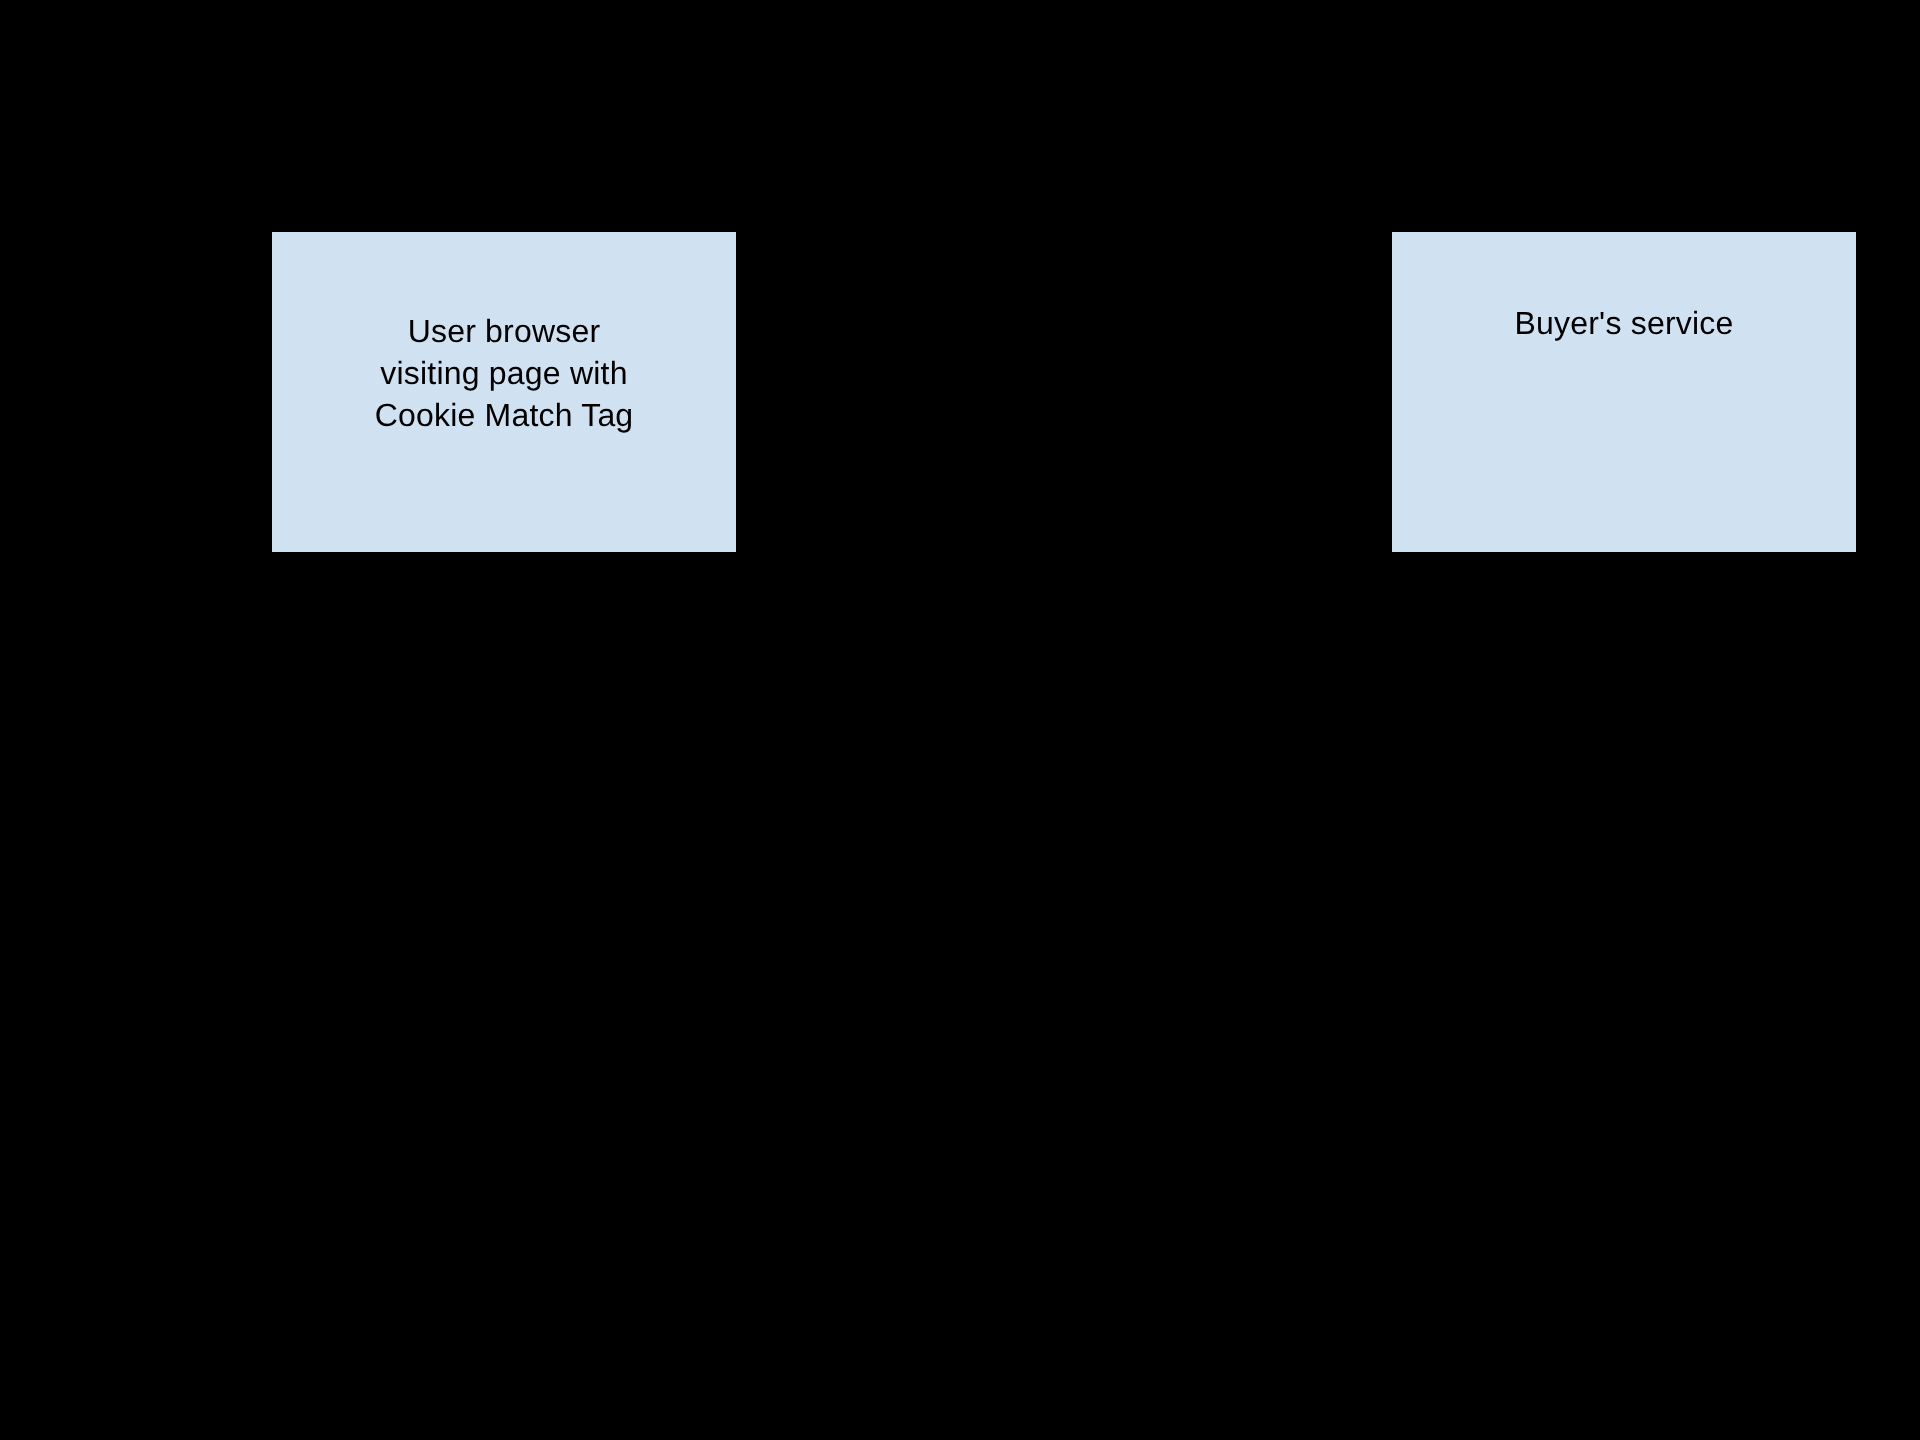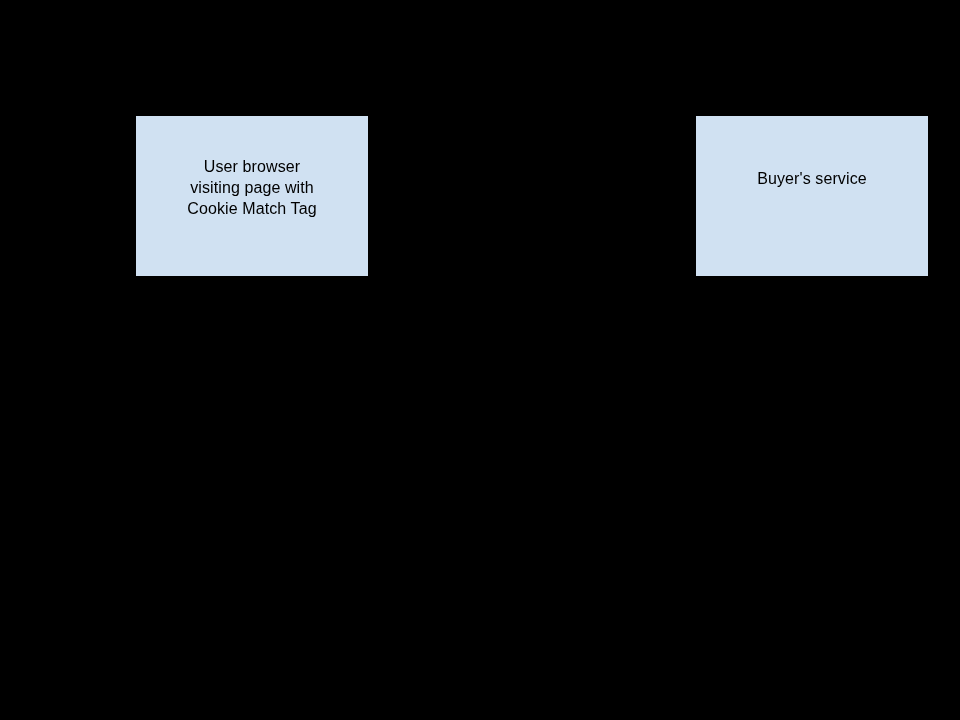--- a/index.html
+++ b/index.html
@@ -44,21 +44,21 @@
   }
   #node-user-browser .node-label { padding-top: 40px; }
 
   
   #node-buyers-service {
     left: 696px;
     top: 116px;
     width: 232px;
     height: 160px;
   }
-  #node-buyers-service .node-label { padding-top: 52px; }
+  #node-buyers-service .node-label { padding-top: 36px; }
 
   
   #node-google-cms {
     left: 140px;
     top: 492px;
     width: 232px;
     height: 160px;
   }
   #node-google-cms .node-label { padding-top: 40px; }
 

